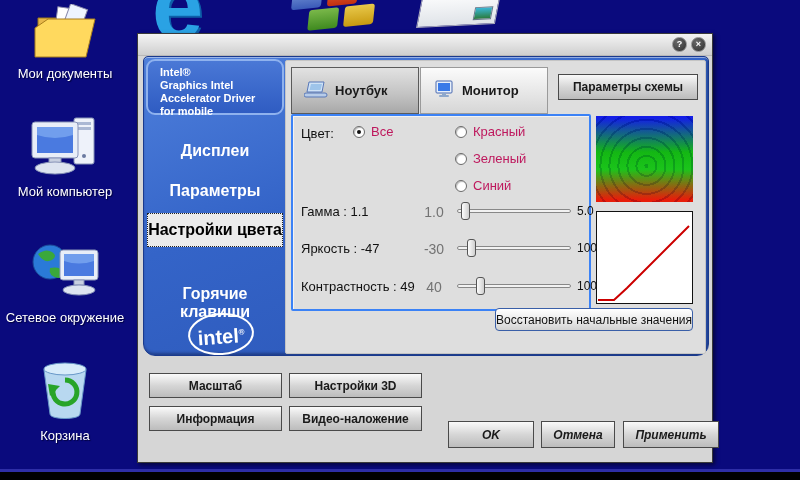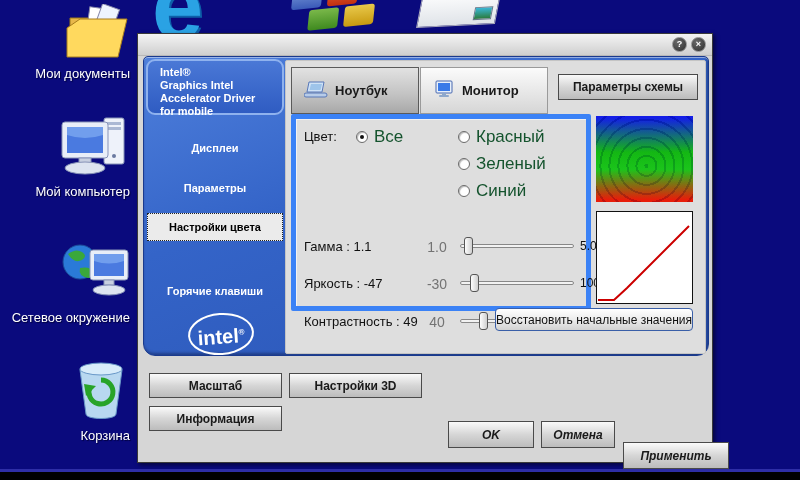--- a/index.html
+++ b/index.html
@@ -3,21 +3,21 @@
 <meta charset="utf-8">
 <style>
   * { margin:0; padding:0; box-sizing:border-box; }
   html,body { width:800px; height:480px; }
   body {
     position:relative; overflow:hidden;
     background:#0a0a7d;
     font-family:"Liberation Sans", sans-serif;
   }
   
-  .desk-icon { position:absolute; width:130px; text-align:right; color:#fff; }
+  .desk-icon { position:absolute; width:130px; text-align:center; color:#fff; }
   .desk-icon .glyph { display:inline-block; }
   .desk-label { font-size:13px; color:#fff; text-shadow:1px 1px 1px #00003a; margin-top:2px; }
   #icon-docs { left:0; top:4px; }
   #icon-comp { left:0; top:116px; }
   #icon-net  { left:0; top:240px; }
   #icon-bin  { left:0; top:356px; }
 
   .top-partial { position:absolute; }
   #ie-e { left:152px; top:-46px; font-size:92px; font-weight:bold; color:#2aa2e4; text-shadow:2px 2px 0 #0d5fa8; }
   #win-flag { left:293px; top:-16px; width:78px; height:46px; transform:rotate(-6deg); }
@@ -46,21 +46,21 @@
   #blue-panel { position:absolute; left:5px; top:22px; width:566px; height:300px;
     background:linear-gradient(160deg,#4f80dc 0%,#3464c8 40%,#2a54b4 100%);
     border:1px solid #1a3a8e; border-radius:5px 5px 12px 12px;
     box-shadow:inset 0 1px 0 rgba(255,255,255,.45), inset -1px -2px 3px rgba(0,0,30,.35); }
 
   #logo-panel { position:absolute; left:2px; top:2px; width:138px; height:56px;
     background:linear-gradient(#4a78d6,#2f5cc2); border:2px solid #8fb2ee; border-radius:9px;
     color:#fff; font-size:11px; font-weight:bold; line-height:13px; padding:5px 0 0 12px; }
 
   .nav-item { position:absolute; left:2px; width:138px; text-align:center;
-    color:#fff; font-size:11px; font-weight:bold; cursor:default; }
+    color:#fff; font-size:16px; font-weight:bold; cursor:default; }
   #nav-0 { top:85px; } #nav-1 { top:125px; } #nav-2 { top:156px; } #nav-3 { top:228px; }
   .nav-item.selected { left:3px; width:136px; background:#ebebeb; border:1px dotted #222;
     color:#000; padding:7px 0; }
 
   #intel-oval { position:absolute; left:44px; top:256px; width:66px; height:42px;
     border:2px solid #fff; border-radius:50%; color:#fff; font-size:20px; font-weight:bold;
     text-align:center; line-height:38px; transform:rotate(-4deg); }
   #intel-oval sup { font-size:8px; }
 
   
@@ -74,35 +74,35 @@
   .tab { background:linear-gradient(#fbfbfb,#d6d6d6); border:1px solid #9a9a9a;text-align:center; }
   .tab.active { background:linear-gradient(#e2e2e2 0%,#c2c2c2 60%,#a8a8a8 100%); border:1px solid #5a5a5a; }
 
   #scheme-btn { position:absolute; right:7px; top:13px; width:140px; height:26px; }
 
   .silver-btn { background:linear-gradient(#fafafa,#d6d6d6 50%,#bcbcbc); border:1px solid #4a4a4a;
     border-radius:0; font-family:"Liberation Sans",sans-serif; font-size:12px; font-weight:bold;
     color:#1a1a1a; cursor:default; }
 
   #groupbox { position:absolute; left:5px; top:53px; width:300px; height:197px;
-    border:5px solid #3b82f6; border-radius:2px; box-shadow:inset 1px 1px 0 #f2f2f2; }
+    border:2px solid #3b82f6; border-radius:2px; box-shadow:inset 1px 1px 0 #f2f2f2; }
 
   .gb-label { position:absolute; font-size:13px; color:#111; }
   #color-label { left:8px; top:10px; }
 
   .radio-row { position:absolute; display:flex; align-items:center; gap:6px; }
   #radio-all { left:60px; top:8px; } #radio-red { left:162px; top:8px; }
   #radio-green { left:162px; top:35px; } #radio-blue { left:162px; top:62px; }
   .radio-circle { width:12px; height:12px; border-radius:50%; background:#fff;
     border:1px solid #6a6a6a; box-shadow:inset 1px 1px 1px #bbb; position:relative; }
   .radio-row.checked .radio-circle::after { content:""; position:absolute; left:3px; top:3px;
     width:4px; height:4px; border-radius:50%; background:#111; }
-  .radio-label { font-size:17px; color:#14532d; }
-
-  .slider-row { position:absolute; left:0; width:300px; height:20px;margin-top:32px; }
+  .radio-label { font-size:13px; color:#be185d; }
+
+  .slider-row { position:absolute; left:0; width:300px; height:20px; }
   #slider-0 { top:85px; } #slider-1 { top:122px; } #slider-2 { top:160px; }
   .sl-label { position:absolute; left:8px; top:3px; font-size:13px; color:#111; }
   .sl-min { position:absolute; left:124px; width:34px; top:3px; font-size:14px; color:#737373; text-align:center; }
   .sl-max { position:absolute; left:284px; width:34px; top:3px; font-size:12px; color:#111; }
   .sl-track { position:absolute; left:164px; top:8px; width:114px; height:4px;
     background:#f2f2f2; border:1px solid #888; border-radius:2px; }
   .sl-thumb { position:absolute; top:-8px; width:9px; height:18px;
     background:linear-gradient(90deg,#fdfdfd,#cfcfcf); border:1px solid #555; border-radius:3px; }
 
   #preview-grad { position:absolute; left:310px; top:55px; width:97px; height:86px;
@@ -114,21 +114,21 @@
 
   #restore-btn { position:absolute; left:209px; top:247px; width:198px; height:23px;
     background:linear-gradient(#ffffff,#eaeaea 55%,#d2d2d2); border:1px solid #3a5fa8;
     border-radius:4px; font-size:12px; color:#111; font-family:"Liberation Sans",sans-serif; cursor:default; }
 
   
   .tool-btn { position:absolute; width:133px; height:25px; }
   #tool-0 { left:11px;  top:339px; } #tool-1 { left:151px; top:339px;text-align:center; }
   #tool-2 { left:11px;  top:372px; } #tool-3 { left:151px; top:372px; }
   .action-btn { position:absolute; height:27px; top:387px;font-style:italic; }
-  #act-0 { left:310px; width:86px; } #act-1 { left:403px; width:74px; } #act-2 { left:485px; width:106px;margin-top:21px; }
+  #act-0 { left:310px; width:86px; } #act-1 { left:403px; width:74px; } #act-2 { left:485px; width:96px; }
 </style>
 </head>
 <body>
 
 <div class="desk-icon" id="icon-docs">
   <span class="glyph">
     <svg width="66" height="56" viewBox="0 0 66 56">
       <path d="M6 14 h18 l5 5 h26 v10 H6 z" fill="#e8b84b" stroke="#9a7618"></path>
       <rect x="24" y="4" width="20" height="26" fill="#ffffff" stroke="#88a" transform="rotate(8 34 17)"></rect>
       <rect x="34" y="2" width="18" height="24" fill="#eef4ff" stroke="#88a" transform="rotate(20 43 14)"></rect>
@@ -296,17 +296,18 @@
         </svg>
       </div>
 
       <button id="restore-btn">Восстановить начальные значения</button>
     </div>
   </div>
 
   <button class="silver-btn tool-btn" id="tool-0">Масштаб</button>
   <button class="silver-btn tool-btn" id="tool-1">Настройки 3D</button>
   <button class="silver-btn tool-btn" id="tool-2">Информация</button>
+  <button class="silver-btn tool-btn" id="tool-3">Видео-наложение</button>
 
   <button class="silver-btn action-btn" id="act-0">OK</button>
   <button class="silver-btn action-btn" id="act-1">Отмена</button>
   <button class="silver-btn action-btn" id="act-2">Применить</button>
 </div>
 
 </body></html>

